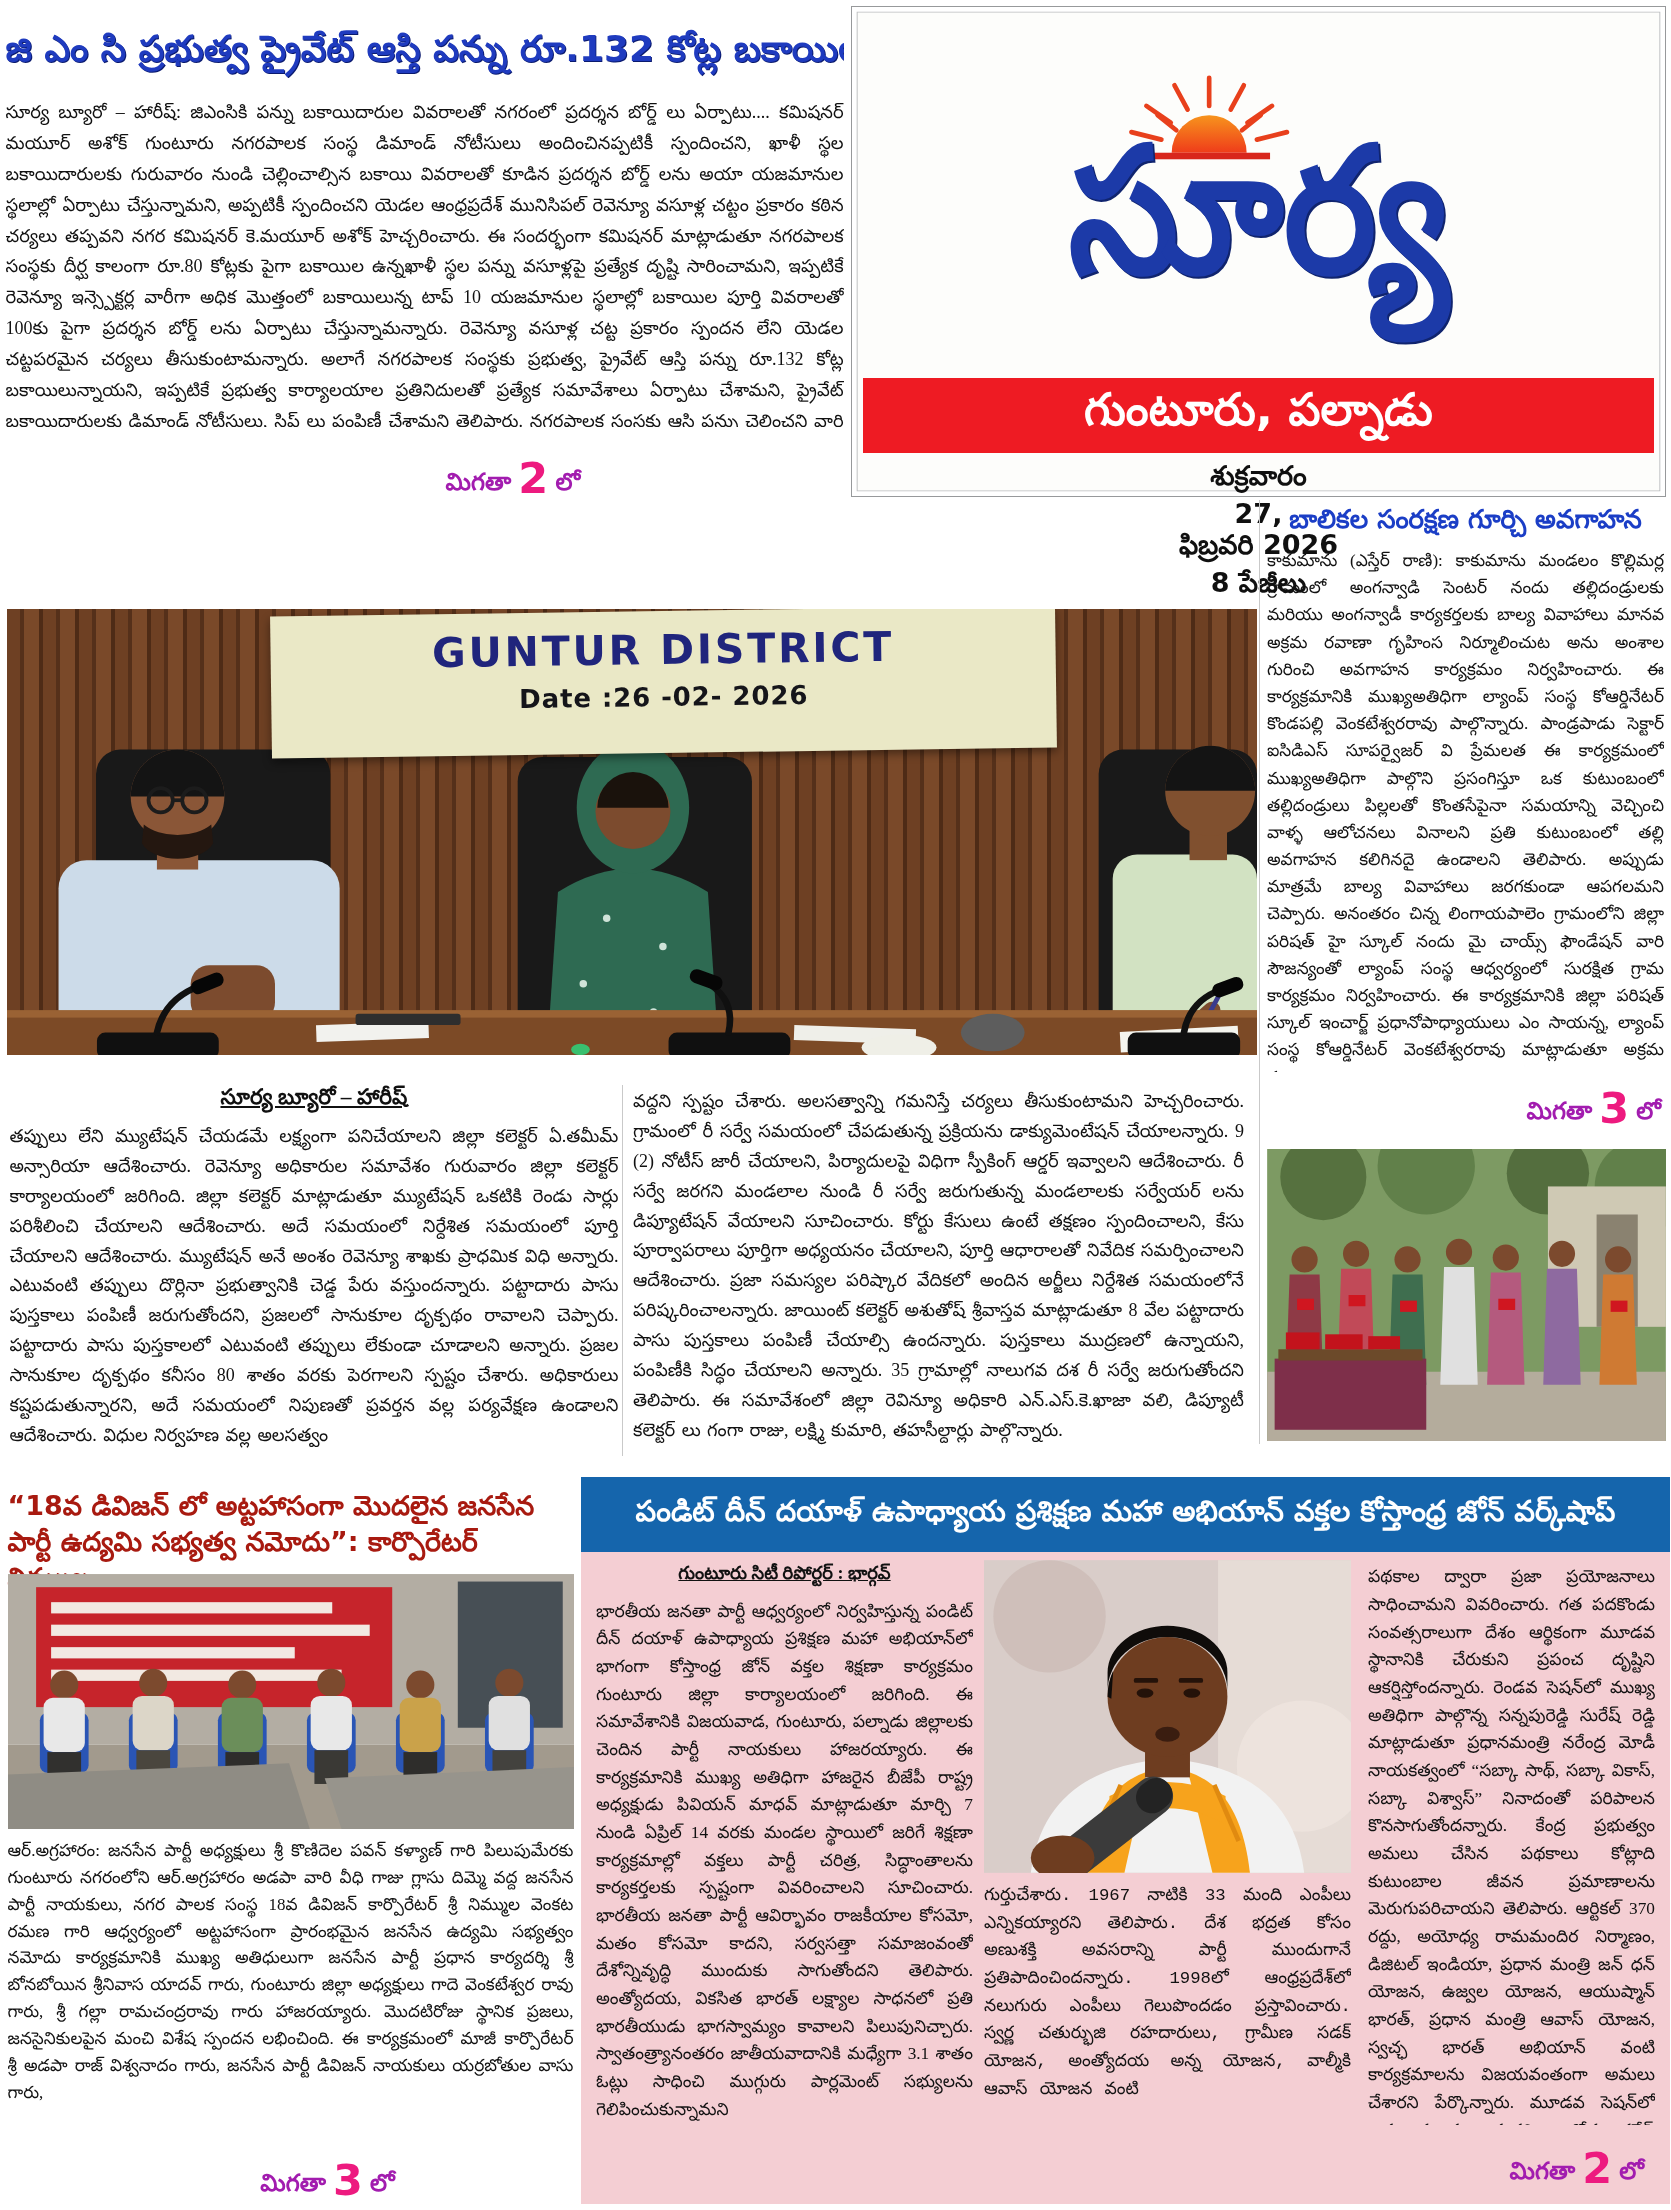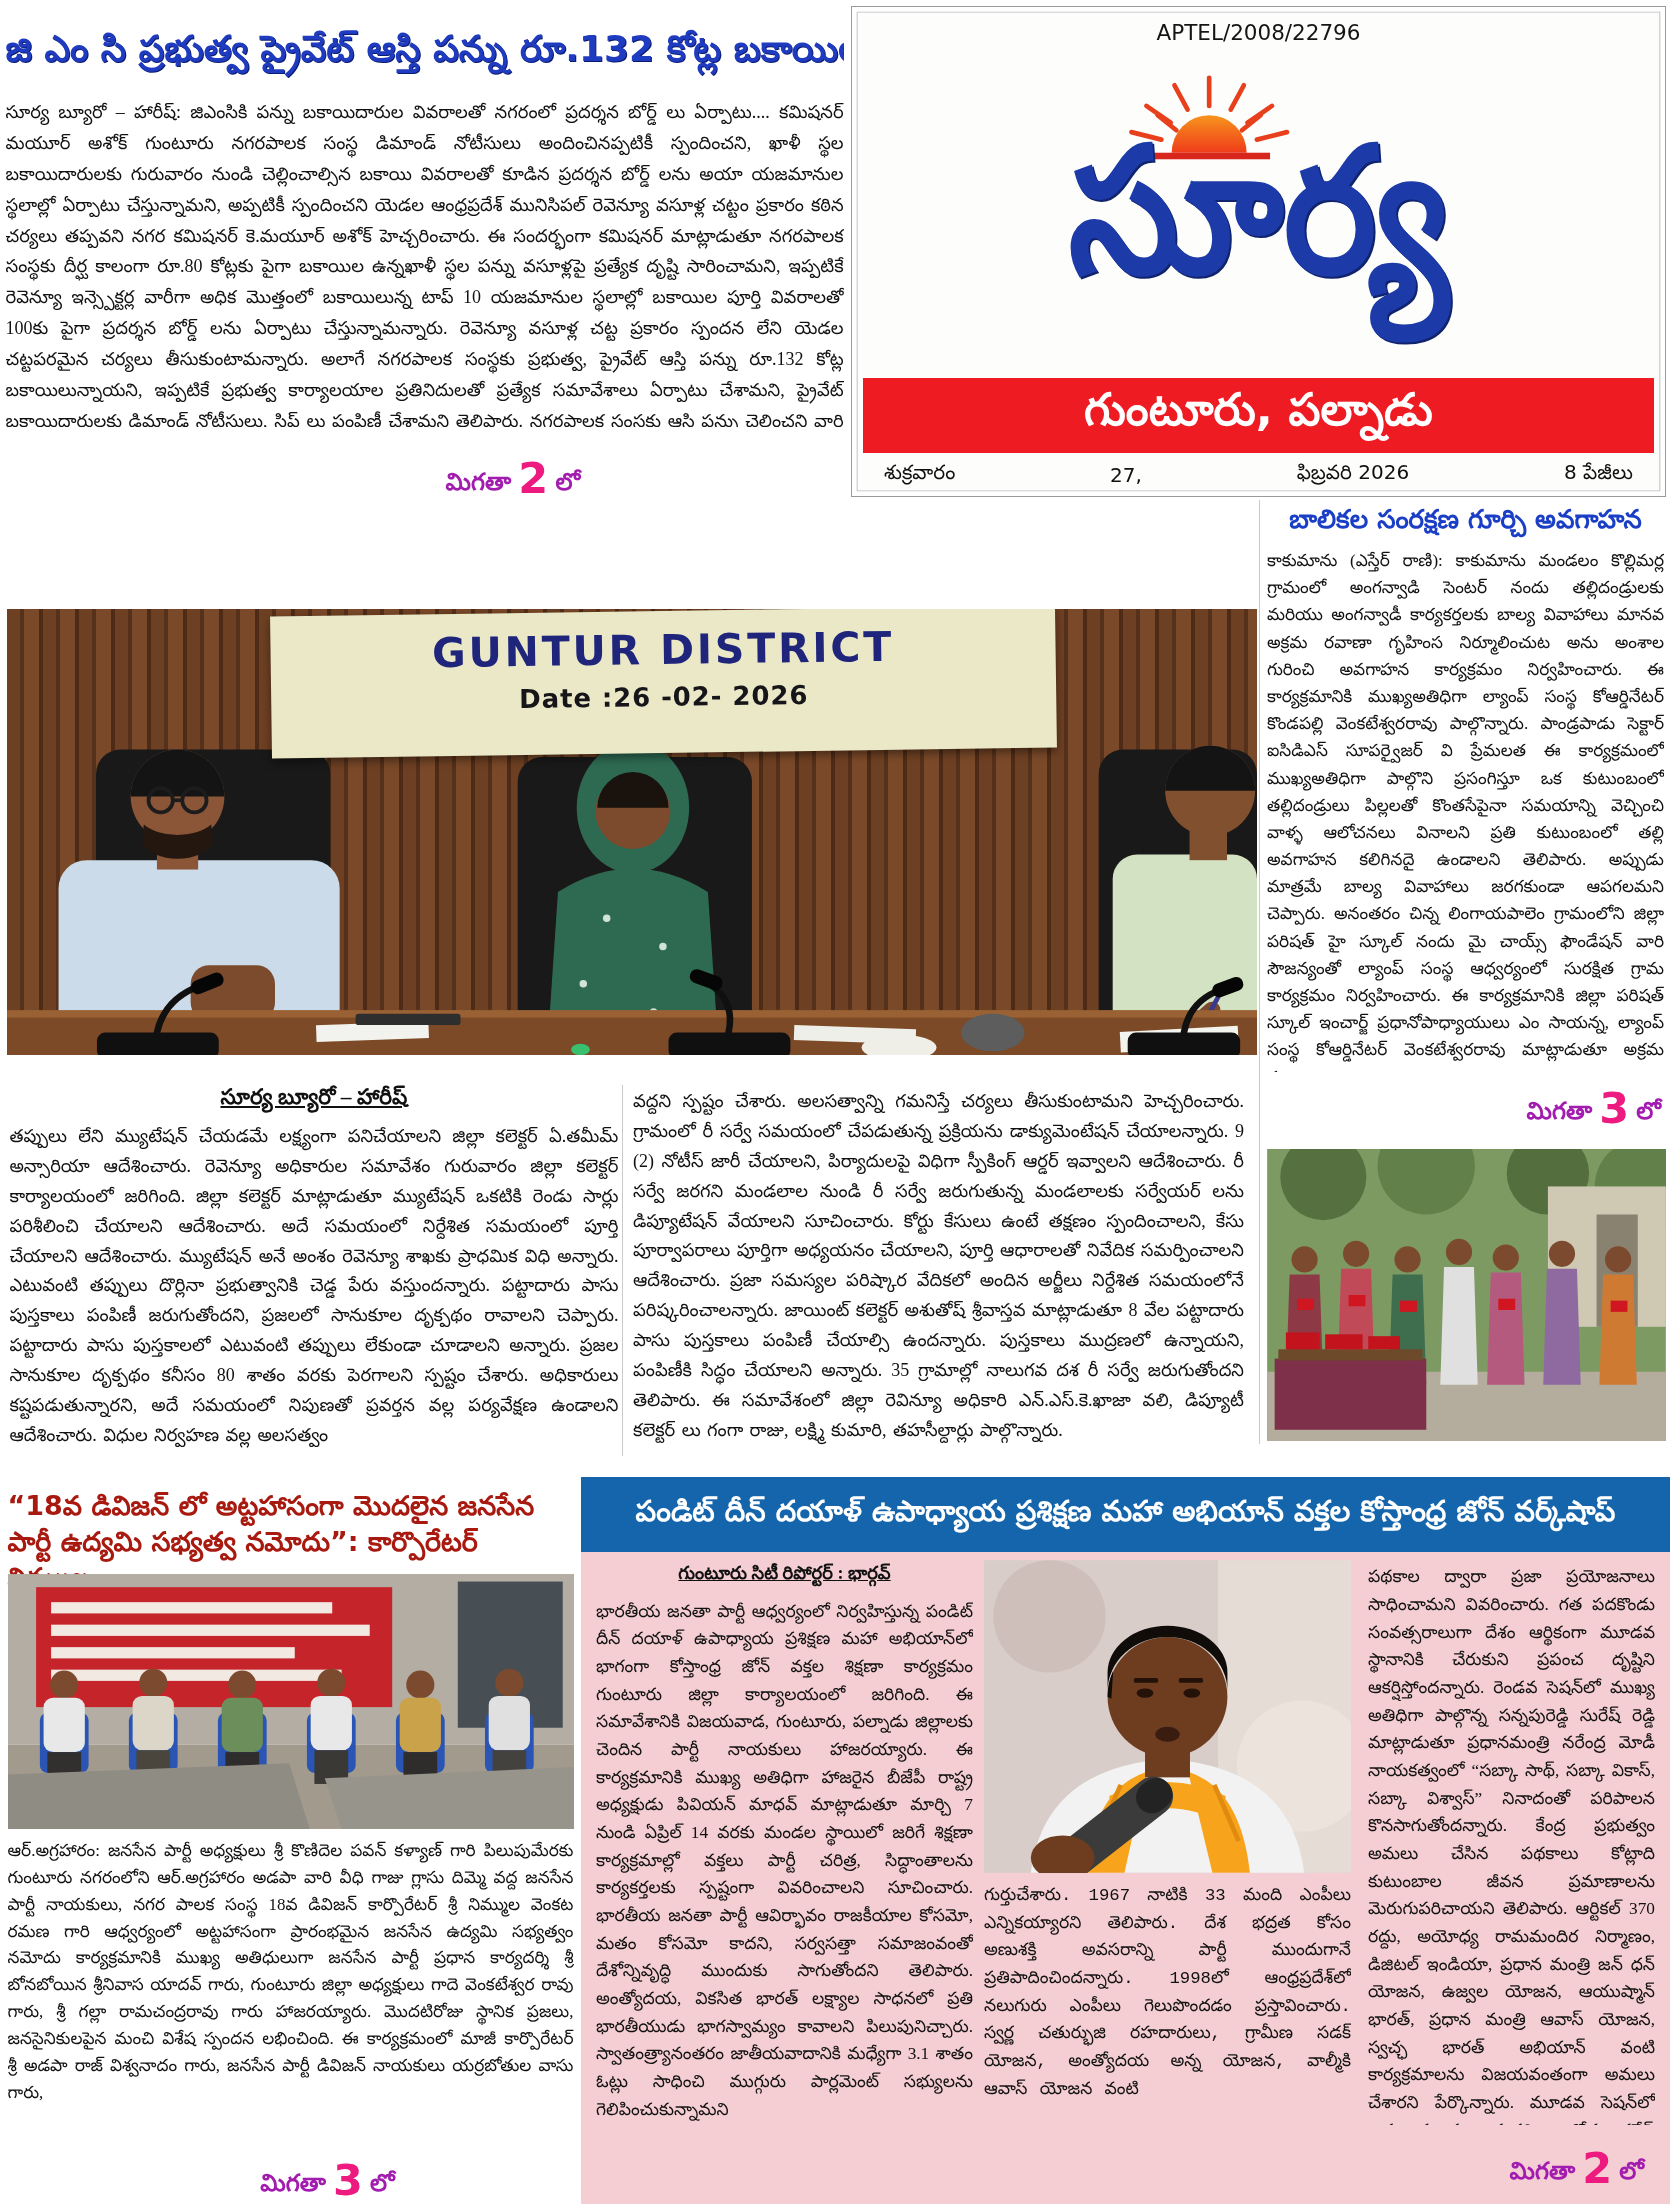--- a/index.html
+++ b/index.html
@@ -19,21 +19,21 @@
   
   .masthead{border:1.9px solid #97999b;box-shadow:inset 0 0 0 4.7px #ffffff,inset 0 0 0 5.6px #b9bbbd;
             background:#fdfdfb;}
   .regno{font-family:"DejaVu Sans", sans-serif;font-size:21.5px;color:#151515;text-align:center;}
   .logo-text{font-family:"DejaVu Sans", sans-serif;font-weight:bold;color:#1c3aa8;
              font-size:157px;transform:scaleY(1.12);line-height:1;
              text-shadow:1.9px 1.9px 0 #10246e;}
   .edition{background:#ee1b23;color:#ffffff;font-family:"DejaVu Sans", sans-serif;
            font-weight:bold;font-size:45px;display:flex;align-items:center;justify-content:center;}
   .daterow{display:flex;justify-content:space-between;align-items:center;
-           font-family:"DejaVu Sans", sans-serif;font-weight:normal;font-size:20px;color:#101010;}
+           font-family:"DejaVu Sans", sans-serif;font-weight:bold;font-size:27px;color:#101010;flex-direction:column;}
   
   .lead-head{font-family:"DejaVu Sans", sans-serif;font-weight:bold;color:#f0190f;
              font-size:57px;text-align:center;white-space:nowrap;letter-spacing:0.9px;}
   .main-photo{background:repeating-linear-gradient(90deg,#6e4023 0 13px,#55301a 13px 17px,
               #7a4929 17px 32px,#4e2b16 32px 36px);overflow:hidden;}
   .banner{background:#eae8c6;transform:rotate(-0.8deg);box-shadow:0 3.7px 9.4px rgba(0,0,0,.45);}
   .banner-title{font-family:"DejaVu Sans", sans-serif;font-weight:bold;color:#20257c;
                 font-size:41px;text-align:center;letter-spacing:2.8px;margin-top:15px;}
   .banner-date{font-family:"DejaVu Sans", sans-serif;font-weight:bold;color:#15151a;
                font-size:26px;text-align:center;margin-top:7.5px;letter-spacing:0.9px;}
@@ -69,21 +69,20 @@
     <h1 class="top-head" style="margin:24px 0 0 0;">జి ఎం సి ప్రభుత్వ ప్రైవేట్ ఆస్తి పన్ను రూ.132 కోట్ల బకాయిలు</h1>
     <p class="top-body jtext" style="margin:19px 0 0 0;height:330px;">సూర్య బ్యూరో – హారీష్: జిఎంసికి పన్ను బకాయిదారుల వివరాలతో నగరంలో ప్రదర్శన బోర్డ్ లు ఏర్పాటు.... కమిషనర్ మయూర్ అశోక్ గుంటూరు నగరపాలక సంస్థ డిమాండ్ నోటీసులు అందించినప్పటికీ స్పందించని, ఖాళీ స్థల బకాయిదారులకు గురువారం నుండి చెల్లించాల్సిన బకాయి వివరాలతో కూడిన ప్రదర్శన బోర్డ్ లను అయా యజమానుల స్థలాల్లో ఏర్పాటు చేస్తున్నామని, అప్పటికీ స్పందించని యెడల ఆంధ్రప్రదేశ్ మునిసిపల్ రెవెన్యూ వసూళ్ల చట్టం ప్రకారం కఠిన చర్యలు తప్పవని నగర కమిషనర్ కె.మయూర్ అశోక్ హెచ్చరించారు. ఈ సందర్భంగా కమిషనర్ మాట్లాడుతూ నగరపాలక సంస్థకు దీర్ఘ కాలంగా రూ.80 కోట్లకు పైగా బకాయిల ఉన్నఖాళీ స్థల పన్ను వసూళ్లపై ప్రత్యేక దృష్టి సారించామని, ఇప్పటికే రెవెన్యూ ఇన్స్పెక్టర్ల వారీగా అధిక మొత్తంలో బకాయిలున్న టాప్ 10 యజమానుల స్థలాల్లో బకాయిల పూర్తి వివరాలతో 100కు పైగా ప్రదర్శన బోర్డ్ లను ఏర్పాటు చేస్తున్నామన్నారు. రెవెన్యూ వసూళ్ల చట్ట ప్రకారం స్పందన లేని యెడల చట్టపరమైన చర్యలు తీసుకుంటామన్నారు. అలాగే నగరపాలక సంస్థకు ప్రభుత్వ, ప్రైవేట్ ఆస్తి పన్ను రూ.132 కోట్ల బకాయిలున్నాయని, ఇప్పటికే ప్రభుత్వ కార్యాలయాల ప్రతినిదులతో ప్రత్యేక సమావేశాలు ఏర్పాటు చేశామని, ప్రైవేట్ బకాయిదారులకు డిమాండ్ నోటీసులు, స్లిప్ లు పంపిణీ చేశామని తెలిపారు. నగరపాలక సంస్థకు ఆస్తి పన్ను చెల్లించని వారి ఆస్తుల గోడలపై బకాయిల వివరాలను ప్రకటిస్తామన్నారు. కనుక బకాయిదారులు ప్రతి ఒక్కరూ మార్చి నెలాఖరు వరకు వేచి చూడకుండా బకాయిలు చెల్లించాలన్నారు. అలాగే నీటి మీటర్ల డిమాండ్ కూడా ఆన్ లైన్ లో అప్ లోడ్</p>
     <div class="cont abs" style="left:440px;top:446px;">
       <span class="c-pre">మిగతా</span>
       <span class="c-num">2</span>
       <span class="c-suf">లో</span>
     </div>
   </section>
 
   <section class="abs masthead" style="left:851px;top:5.6px;width:813px;height:489px;">
-    <div class="abs regno" style="left:0;right:0;top:13px;">APTEL/2008/22796</div>
     <div class="abs" style="left:0;right:0;top:41px;height:326px;display:flex;align-items:center;justify-content:center;">
       <svg class="abs" style="left:50%;top:26px;transform:translateX(-78%);" width="178" height="90" viewBox="0 0 190 96">
         <defs>
             <linearGradient id="sg" x1="0" y1="0" x2="0" y2="1">
           <stop offset="0" stop-color="#f7941d"></stop>
               <stop offset="1" stop-color="#ef3c1a"></stop>
         </linearGradient>
           </defs>
         <g stroke="#e8401c" stroke-width="5" stroke-linecap="round">
           <line x1="95" y1="34" x2="95" y2="4"></line>

